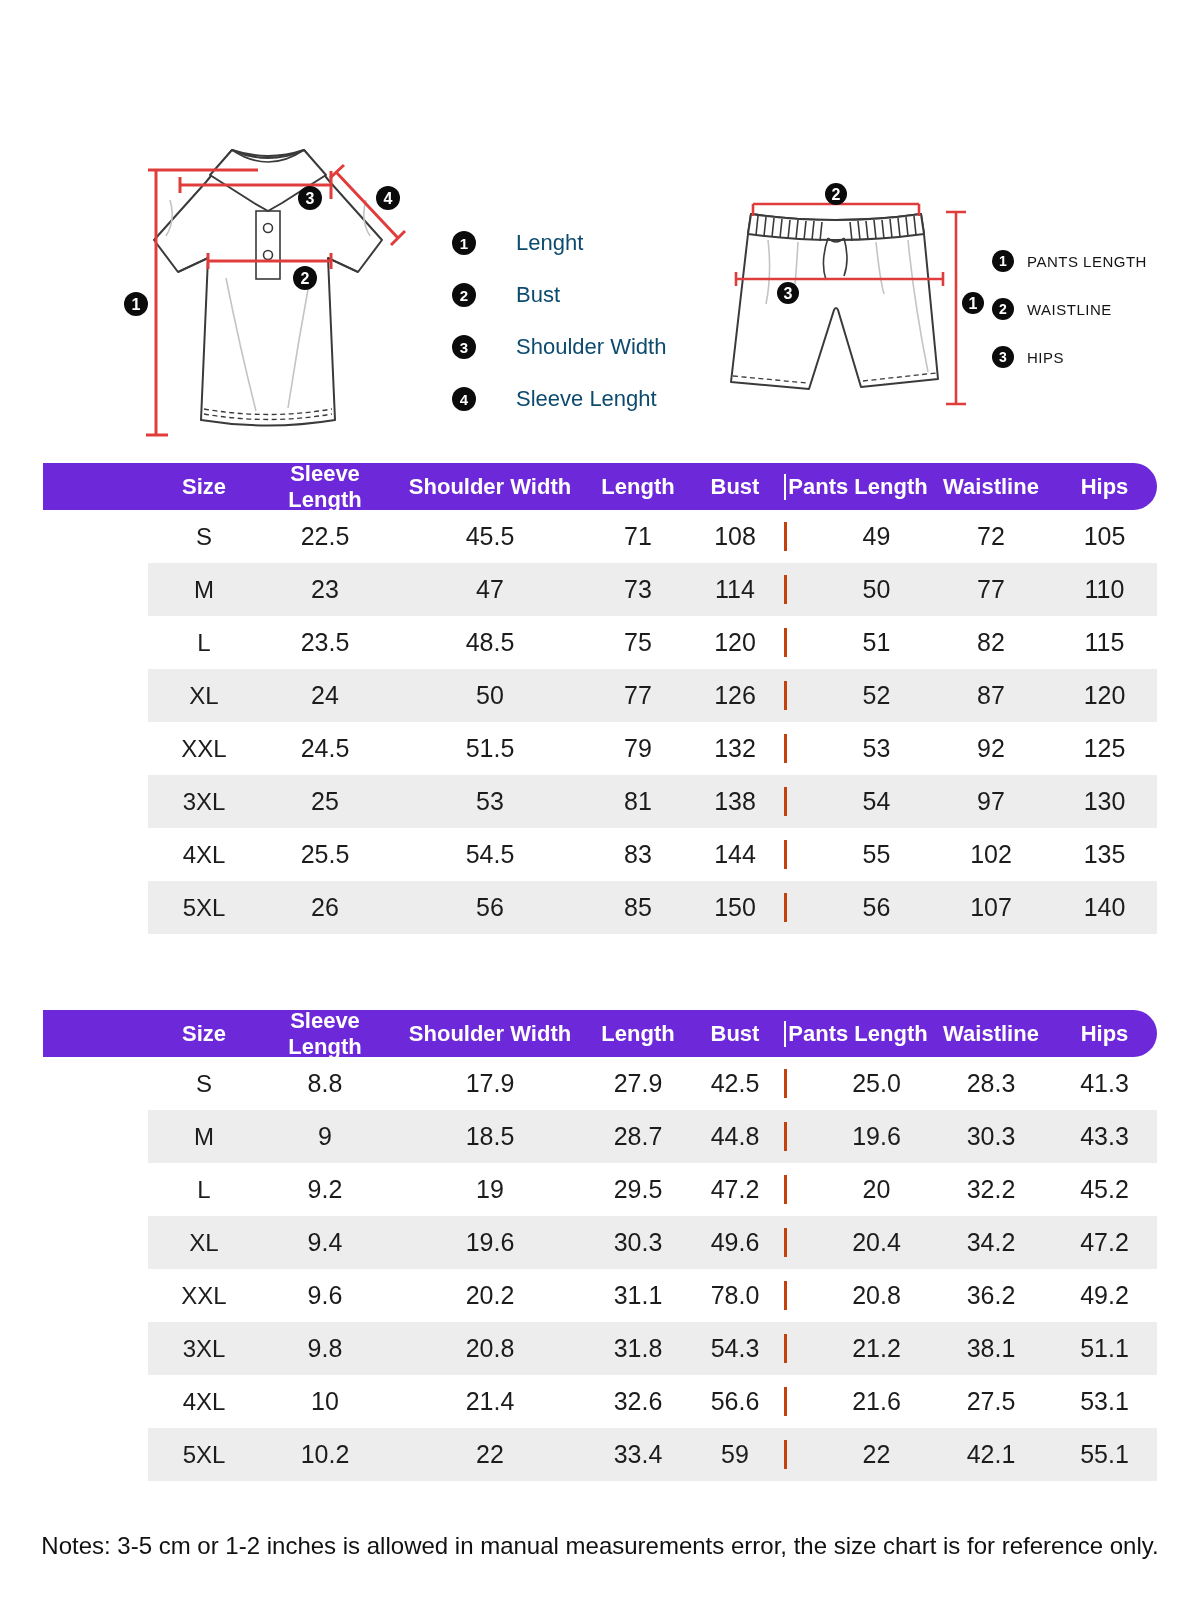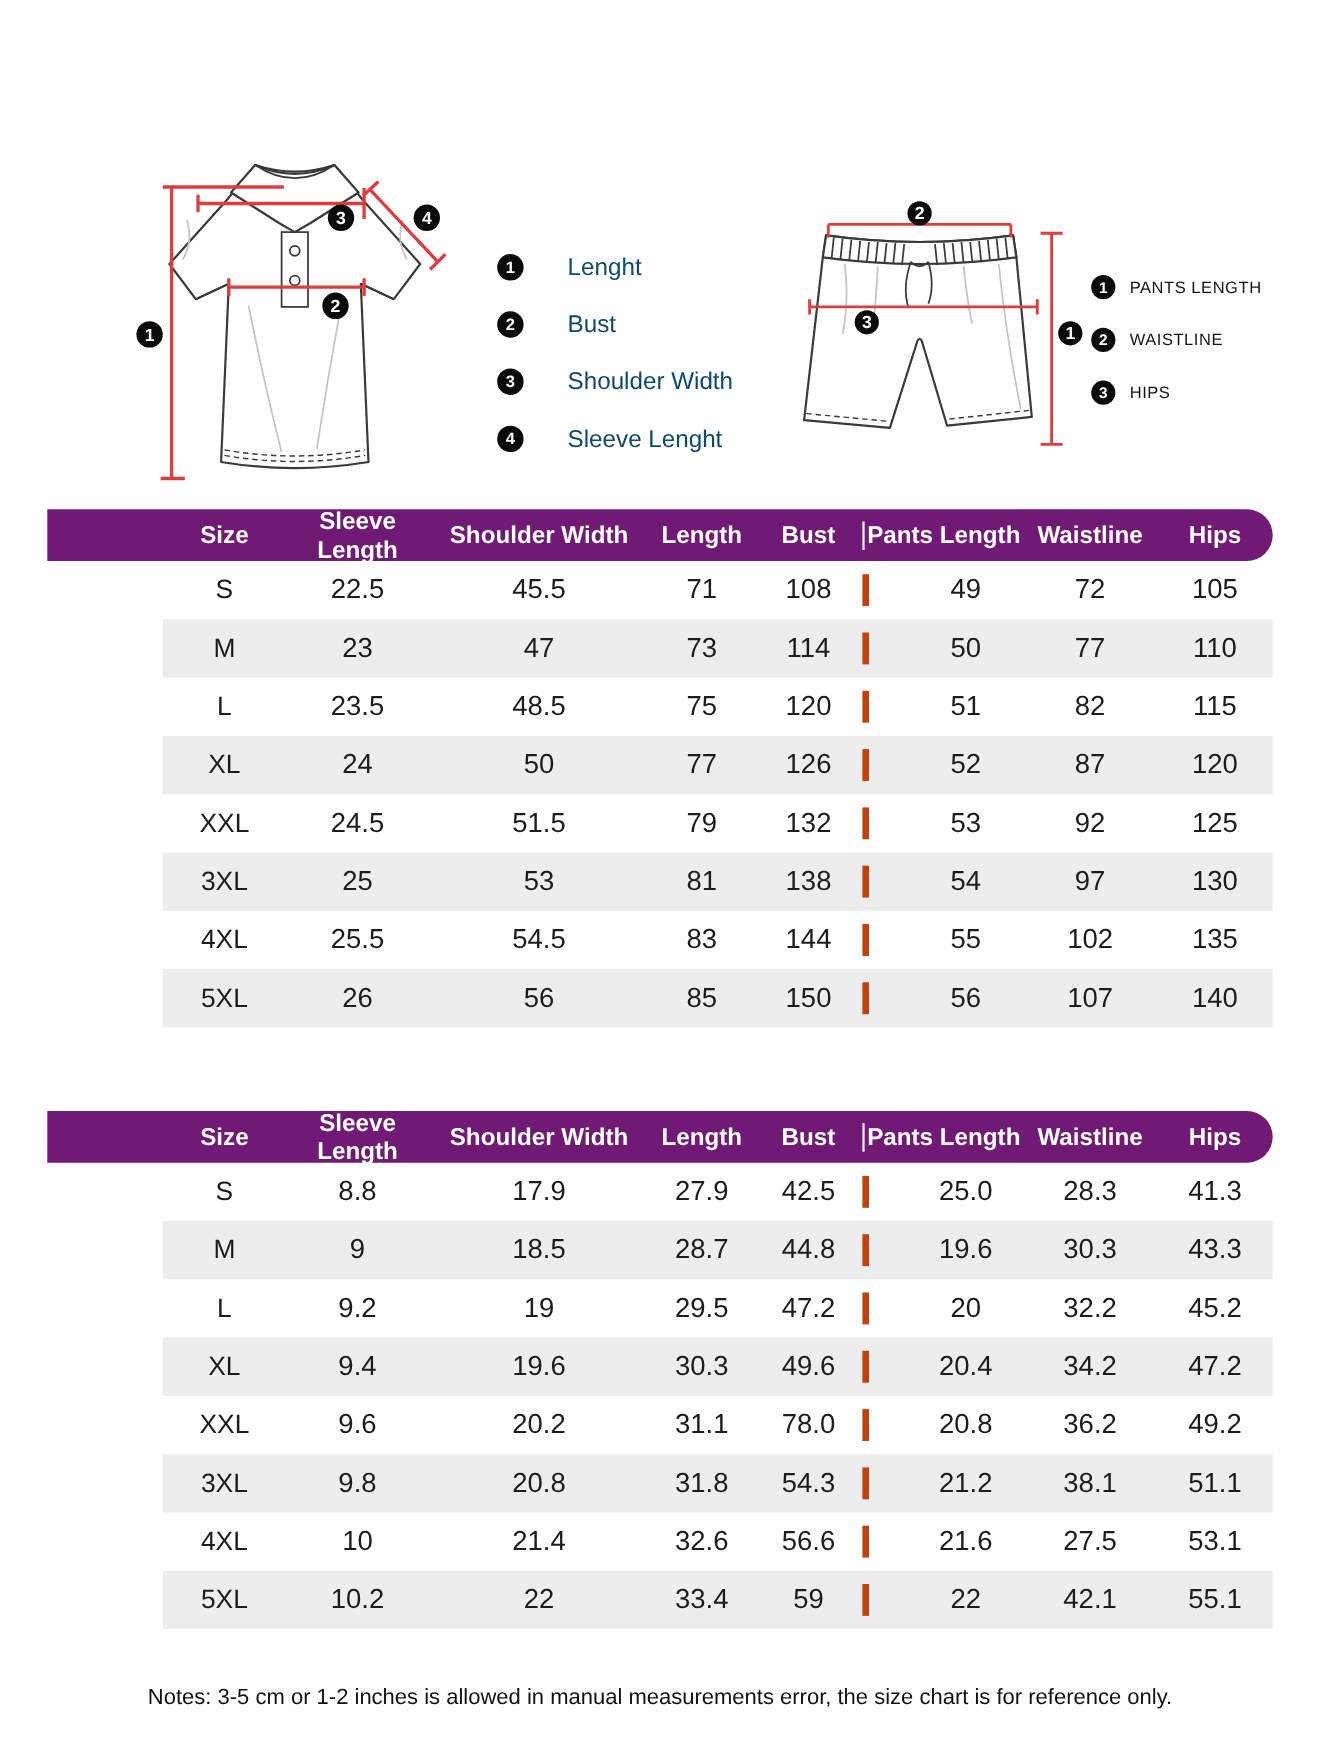--- a/index.html
+++ b/index.html
@@ -26,35 +26,35 @@
   .shorts-legend .legend-label{font-size:15px;letter-spacing:.5px;color:#141414;}
 
   
   .sizetable{position:absolute;left:43px;width:1114px;padding-bottom:6px;}
   .cm-table{top:463px;}
   .inch-table{top:1010px;}
   .unit-col{position:absolute;left:0;top:0;height:100%;width:105px;background:#0b0b0b;
             color:#fff;display:flex;align-items:center;justify-content:center;font-weight:bold;}
   .cm-table .unit-col{font-size:48px;}
   .inch-table .unit-col{font-size:36px;letter-spacing:-1px;}
-  .thead{position:relative;height:47px;background:#701a75;border-radius:0 24px 24px 0;
+  .thead{position:relative;height:47px;background:#6d28d9;border-radius:0 24px 24px 0;
          display:flex;align-items:center;color:#fff;font-size:22px;font-weight:bold;
          padding-left:105px;box-sizing:border-box;}
   .tbody{margin-left:105px;background:#fff;}
   .trow{display:flex;align-items:center;height:53px;font-size:25px;color:#1c1c1c;}
   .trow:nth-child(even){background:#ededed;}
   .th,.cell{text-align:center;box-sizing:border-box;flex:none;}
   .c0{width:112px}.c1{width:130px}.c2{width:200px}.c3{width:96px}
   .c4{width:98px}.c5{width:146px}.c6{width:122px}.c7{width:105px}
   .th.c5{border-left:2px solid #ffffff;}
-  .cell.c5{border-left:6px solid #c2410c;padding-left:36px;}
+  .cell.c5{border-left:3px solid #c2410c;padding-left:36px;}
   .cell.c0{font-size:24px;}
 
   .notes{position:absolute;top:1532px;left:0;width:100%;text-align:center;
-         font-size:20px;color:#111;}
+         font-size:24px;color:#111;}
 
   
   .garment{stroke:#3a3a3a;fill:#fff;stroke-width:2;stroke-linejoin:round;}
   .gline{stroke:#3a3a3a;fill:none;stroke-width:1.6;}
   .glight{stroke:#c4c4c4;fill:none;stroke-width:1.6;}
   .stitch{stroke:#3a3a3a;fill:none;stroke-width:1.3;stroke-dasharray:5 3.5;}
   .red{stroke:#e03c3c;fill:none;stroke-width:3;}
   .red-thin{stroke:#e03c3c;fill:none;stroke-width:2.6;}
   .bcirc{fill:#0b0b0b;}
   .bnum{fill:#ffffff;font-family:"Liberation Sans",sans-serif;font-weight:bold;

